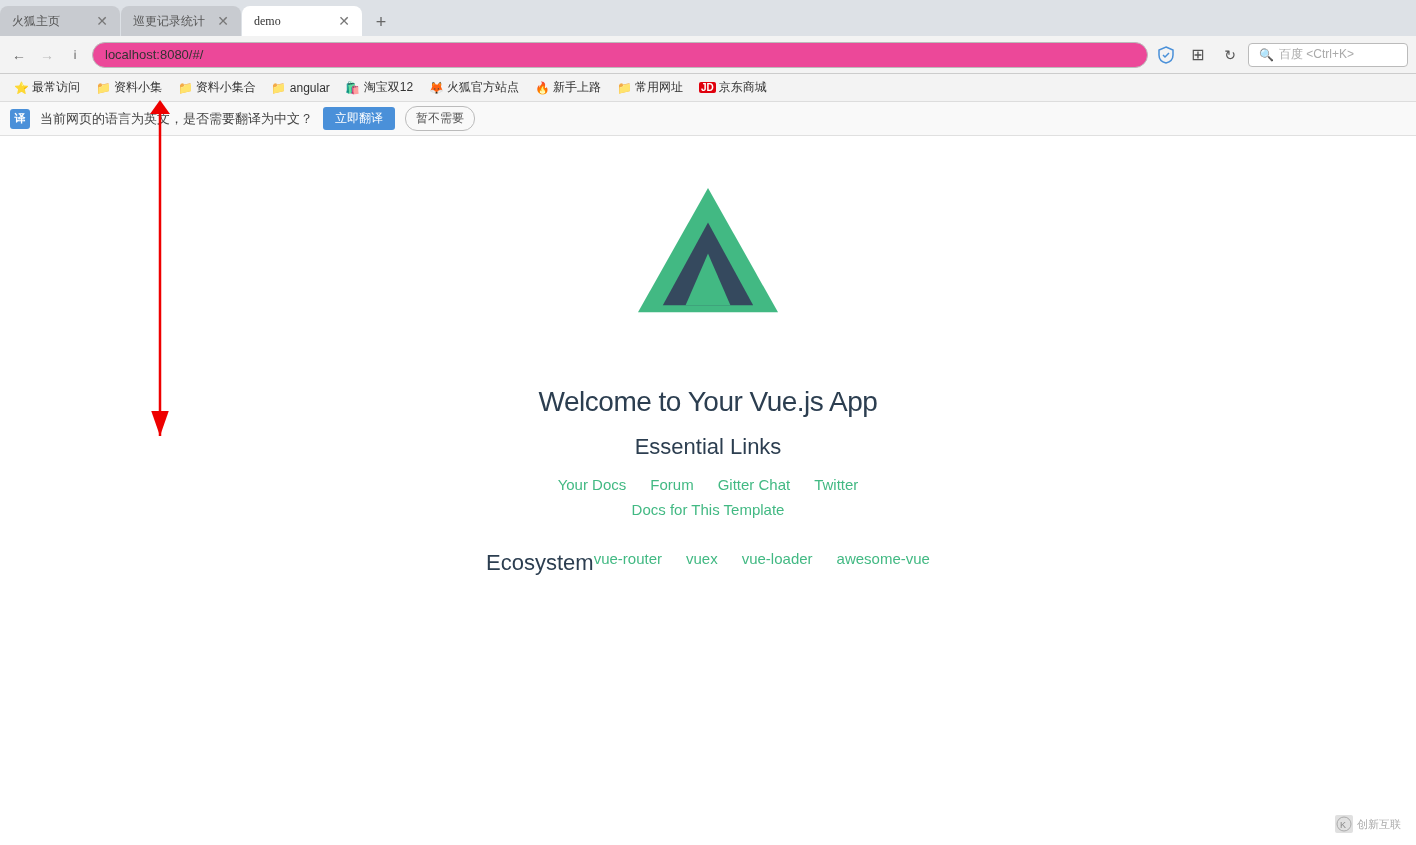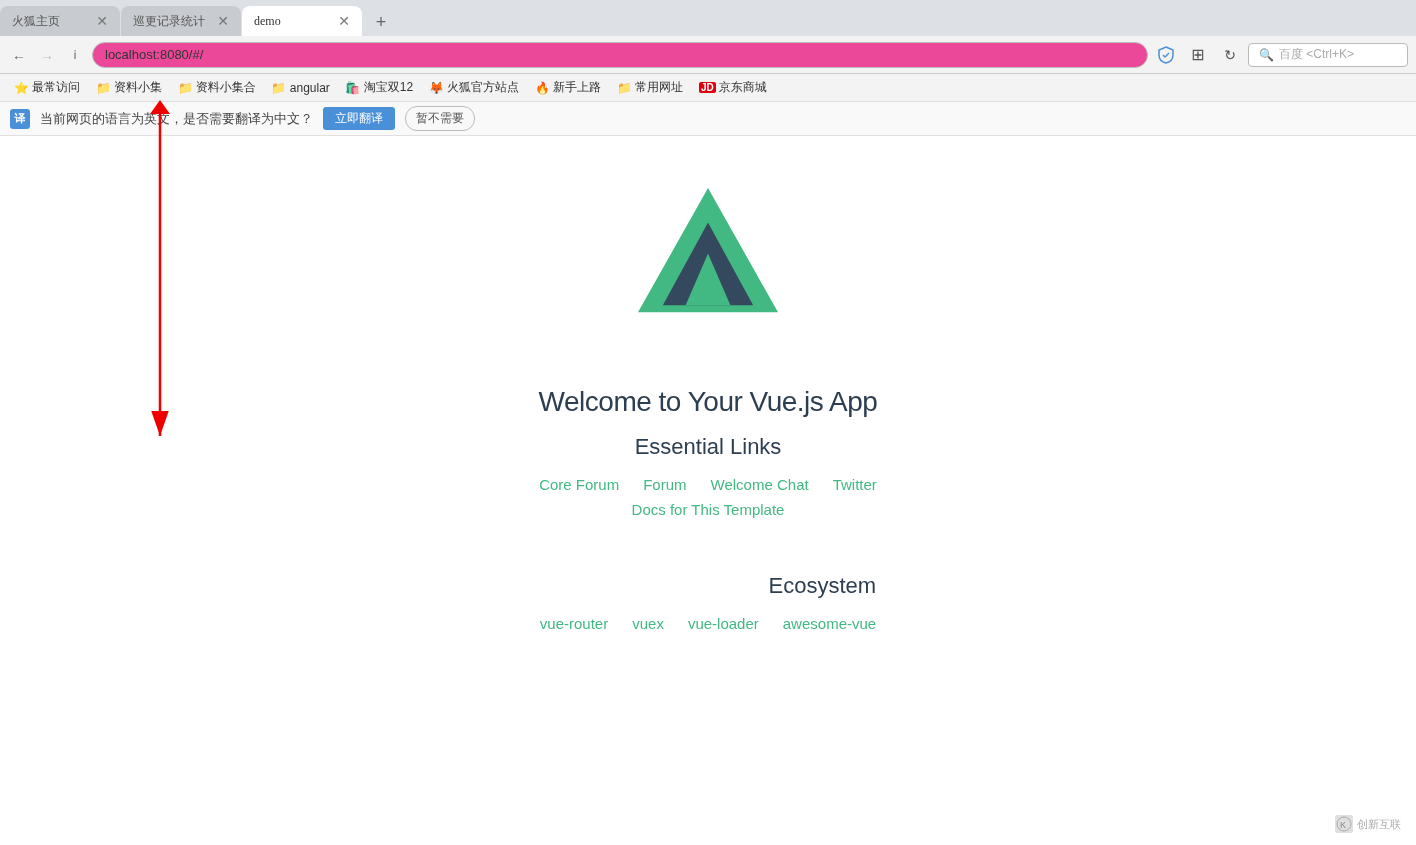--- a/index.html
+++ b/index.html
@@ -233,24 +233,24 @@
     }
 
     .link {
       color: #42b983;
       text-decoration: none;
       font-size: 15px;
       cursor: pointer;
     }
 
     .ecosystem-section {
-      margin-top: 35px;
-      display: flex;
-      flex-direction: column;
-      align-items: flex-end;
+      margin-top: 12px;
+      display: flex;
+      flex-direction: row;
+      align-items: flex-start;
     }
 
     .watermark {
       position: absolute;
       bottom: 12px;
       right: 15px;
       font-size: 11px;
       color: #aaa;
       display: flex;
       align-items: center;
@@ -389,23 +389,23 @@
     <polygon points="130.5,50 196,170 65,170" fill="#35495e"></polygon>
 
     <polygon points="130.5,95 163,170 98,170" fill="#42b983"></polygon>
   </svg>
 
   <h1 class="welcome-title">Welcome to Your Vue.js App</h1>
 
   <h2 class="section-title">Essential Links</h2>
 
   <div class="links-row">
-    <a class="link" href="#">Core Forum</a>
+    <a class="link" href="#">Your Docs</a>
     <a class="link" href="#">Forum</a>
-    <a class="link" href="#">Welcome Chat</a>
+    <a class="link" href="#">Gitter Chat</a>
     <a class="link" href="#">Twitter</a>
   </div>
 
   <a class="link" href="#" style="margin-bottom:20px;">Docs for This Template</a>
 
   <div class="ecosystem-section">
     <h2 class="section-title">Ecosystem</h2>
     <div class="links-row">
       <a class="link" href="#">vue-router</a>
       <a class="link" href="#">vuex</a>

